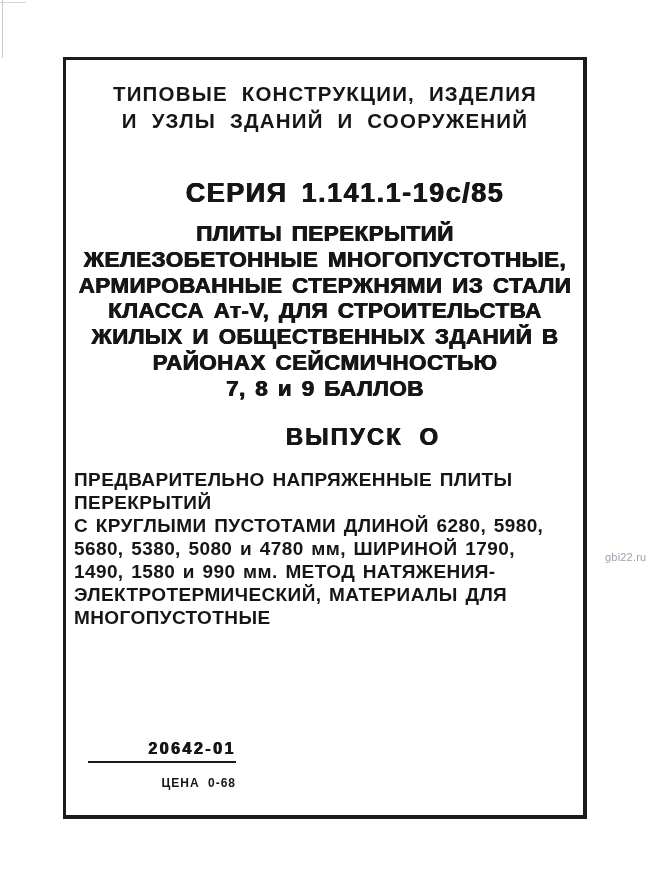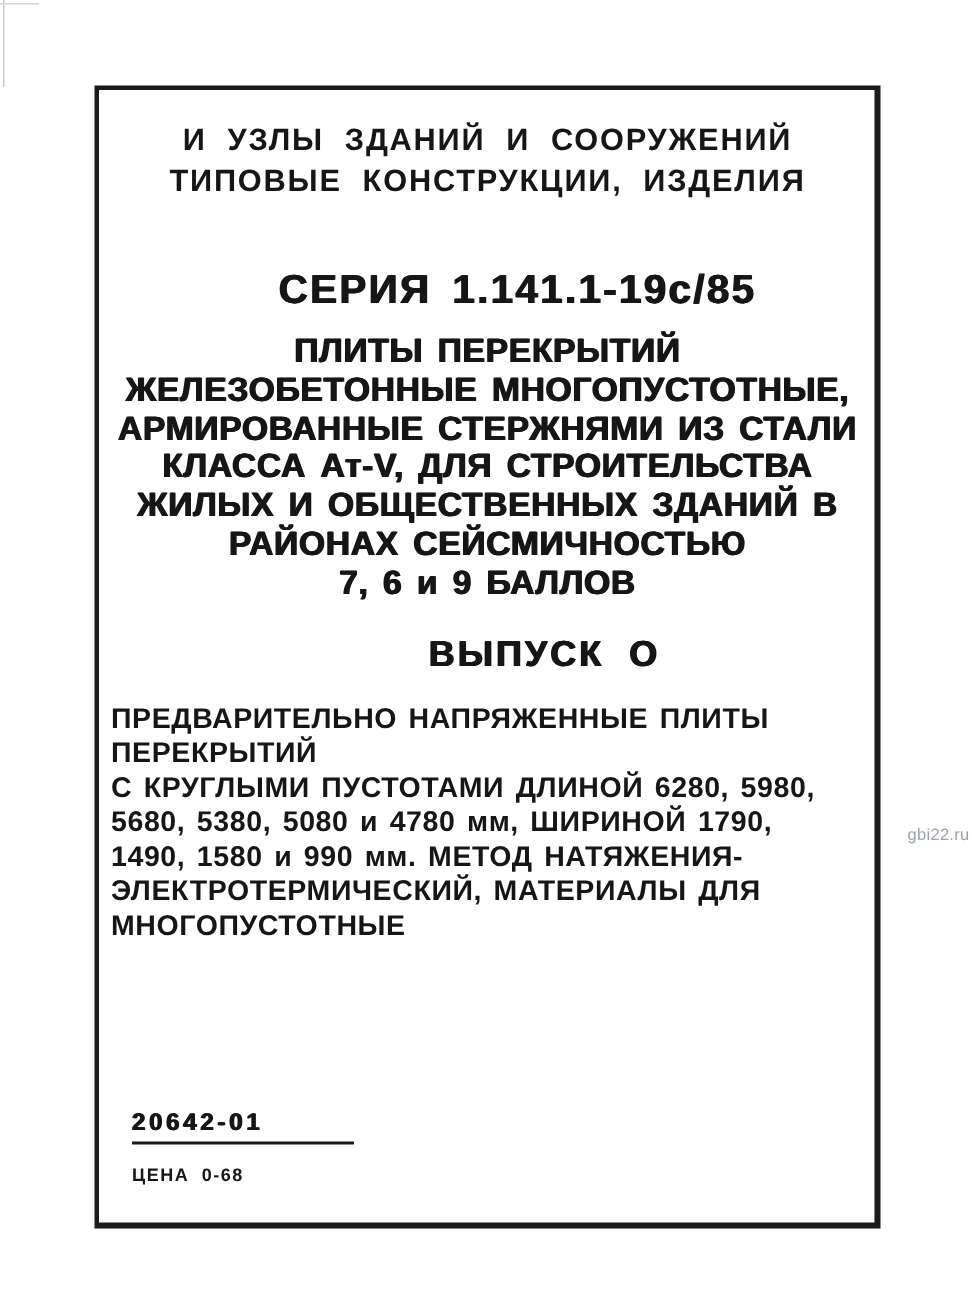--- a/index.html
+++ b/index.html
@@ -93,21 +93,21 @@
     font-size: 19px;
     line-height: 23px;
     letter-spacing: 0.4px;
     word-spacing: 2px;
     font-weight: bold;
   }
   .stamp {
     position: absolute;
     left: 88px; top: 740px;
     width: 148px;
-    text-align: left;
+    text-align: right;
   }
   .stamp-code {
     font-size: 16px;
     letter-spacing: 2.5px;
     border-bottom: 2.5px solid #1b1b1b;
     padding-bottom: 3px;
     display: block;
   }
   .stamp-price {
     display: block;
@@ -129,34 +129,34 @@
 <body>
 
 <div class="page">
 
   <div class="edge-artifact-left"></div>
   <div class="edge-artifact-top"></div>
 
   <div class="frame"></div>
 
   <div class="header-block">
+    <div>ТИПОВЫЕ  КОНСТРУКЦИИ,  ИЗДЕЛИЯ</div>
     <div>И УЗЛЫ  ЗДАНИЙ  И  СООРУЖЕНИЙ</div>
-    <div>ТИПОВЫЕ  КОНСТРУКЦИИ,  ИЗДЕЛИЯ</div>
   </div>
 
   <div class="series-title heavy">СЕРИЯ 1.141.1-19с/85</div>
 
   <div class="title-block heavy">
     <div>ПЛИТЫ  ПЕРЕКРЫТИЙ</div>
     <div>ЖЕЛЕЗОБЕТОННЫЕ МНОГОПУСТОТНЫЕ,</div>
     <div>АРМИРОВАННЫЕ СТЕРЖНЯМИ ИЗ СТАЛИ</div>
     <div>КЛАССА  Ат-V,  ДЛЯ  СТРОИТЕЛЬСТВА</div>
     <div>ЖИЛЫХ И ОБЩЕСТВЕННЫХ ЗДАНИЙ  В</div>
     <div>РАЙОНАХ  СЕЙСМИЧНОСТЬЮ</div>
-    <div>7, 6 и 9  БАЛЛОВ</div>
+    <div>7, 8 и 9  БАЛЛОВ</div>
   </div>
 
   <div class="issue-label heavy">ВЫПУСК О</div>
 
   <div class="description-block">
     <div>ПРЕДВАРИТЕЛЬНО НАПРЯЖЕННЫЕ ПЛИТЫ ПЕРЕКРЫТИЙ</div>
     <div>С КРУГЛЫМИ ПУСТОТАМИ ДЛИНОЙ 6280, 5980,</div>
     <div>5680, 5380, 5080 и 4780 мм, ШИРИНОЙ 1790,</div>
     <div>1490, 1580 и 990 мм. МЕТОД НАТЯЖЕНИЯ-</div>
     <div>ЭЛЕКТРОТЕРМИЧЕСКИЙ, МАТЕРИАЛЫ ДЛЯ</div>

